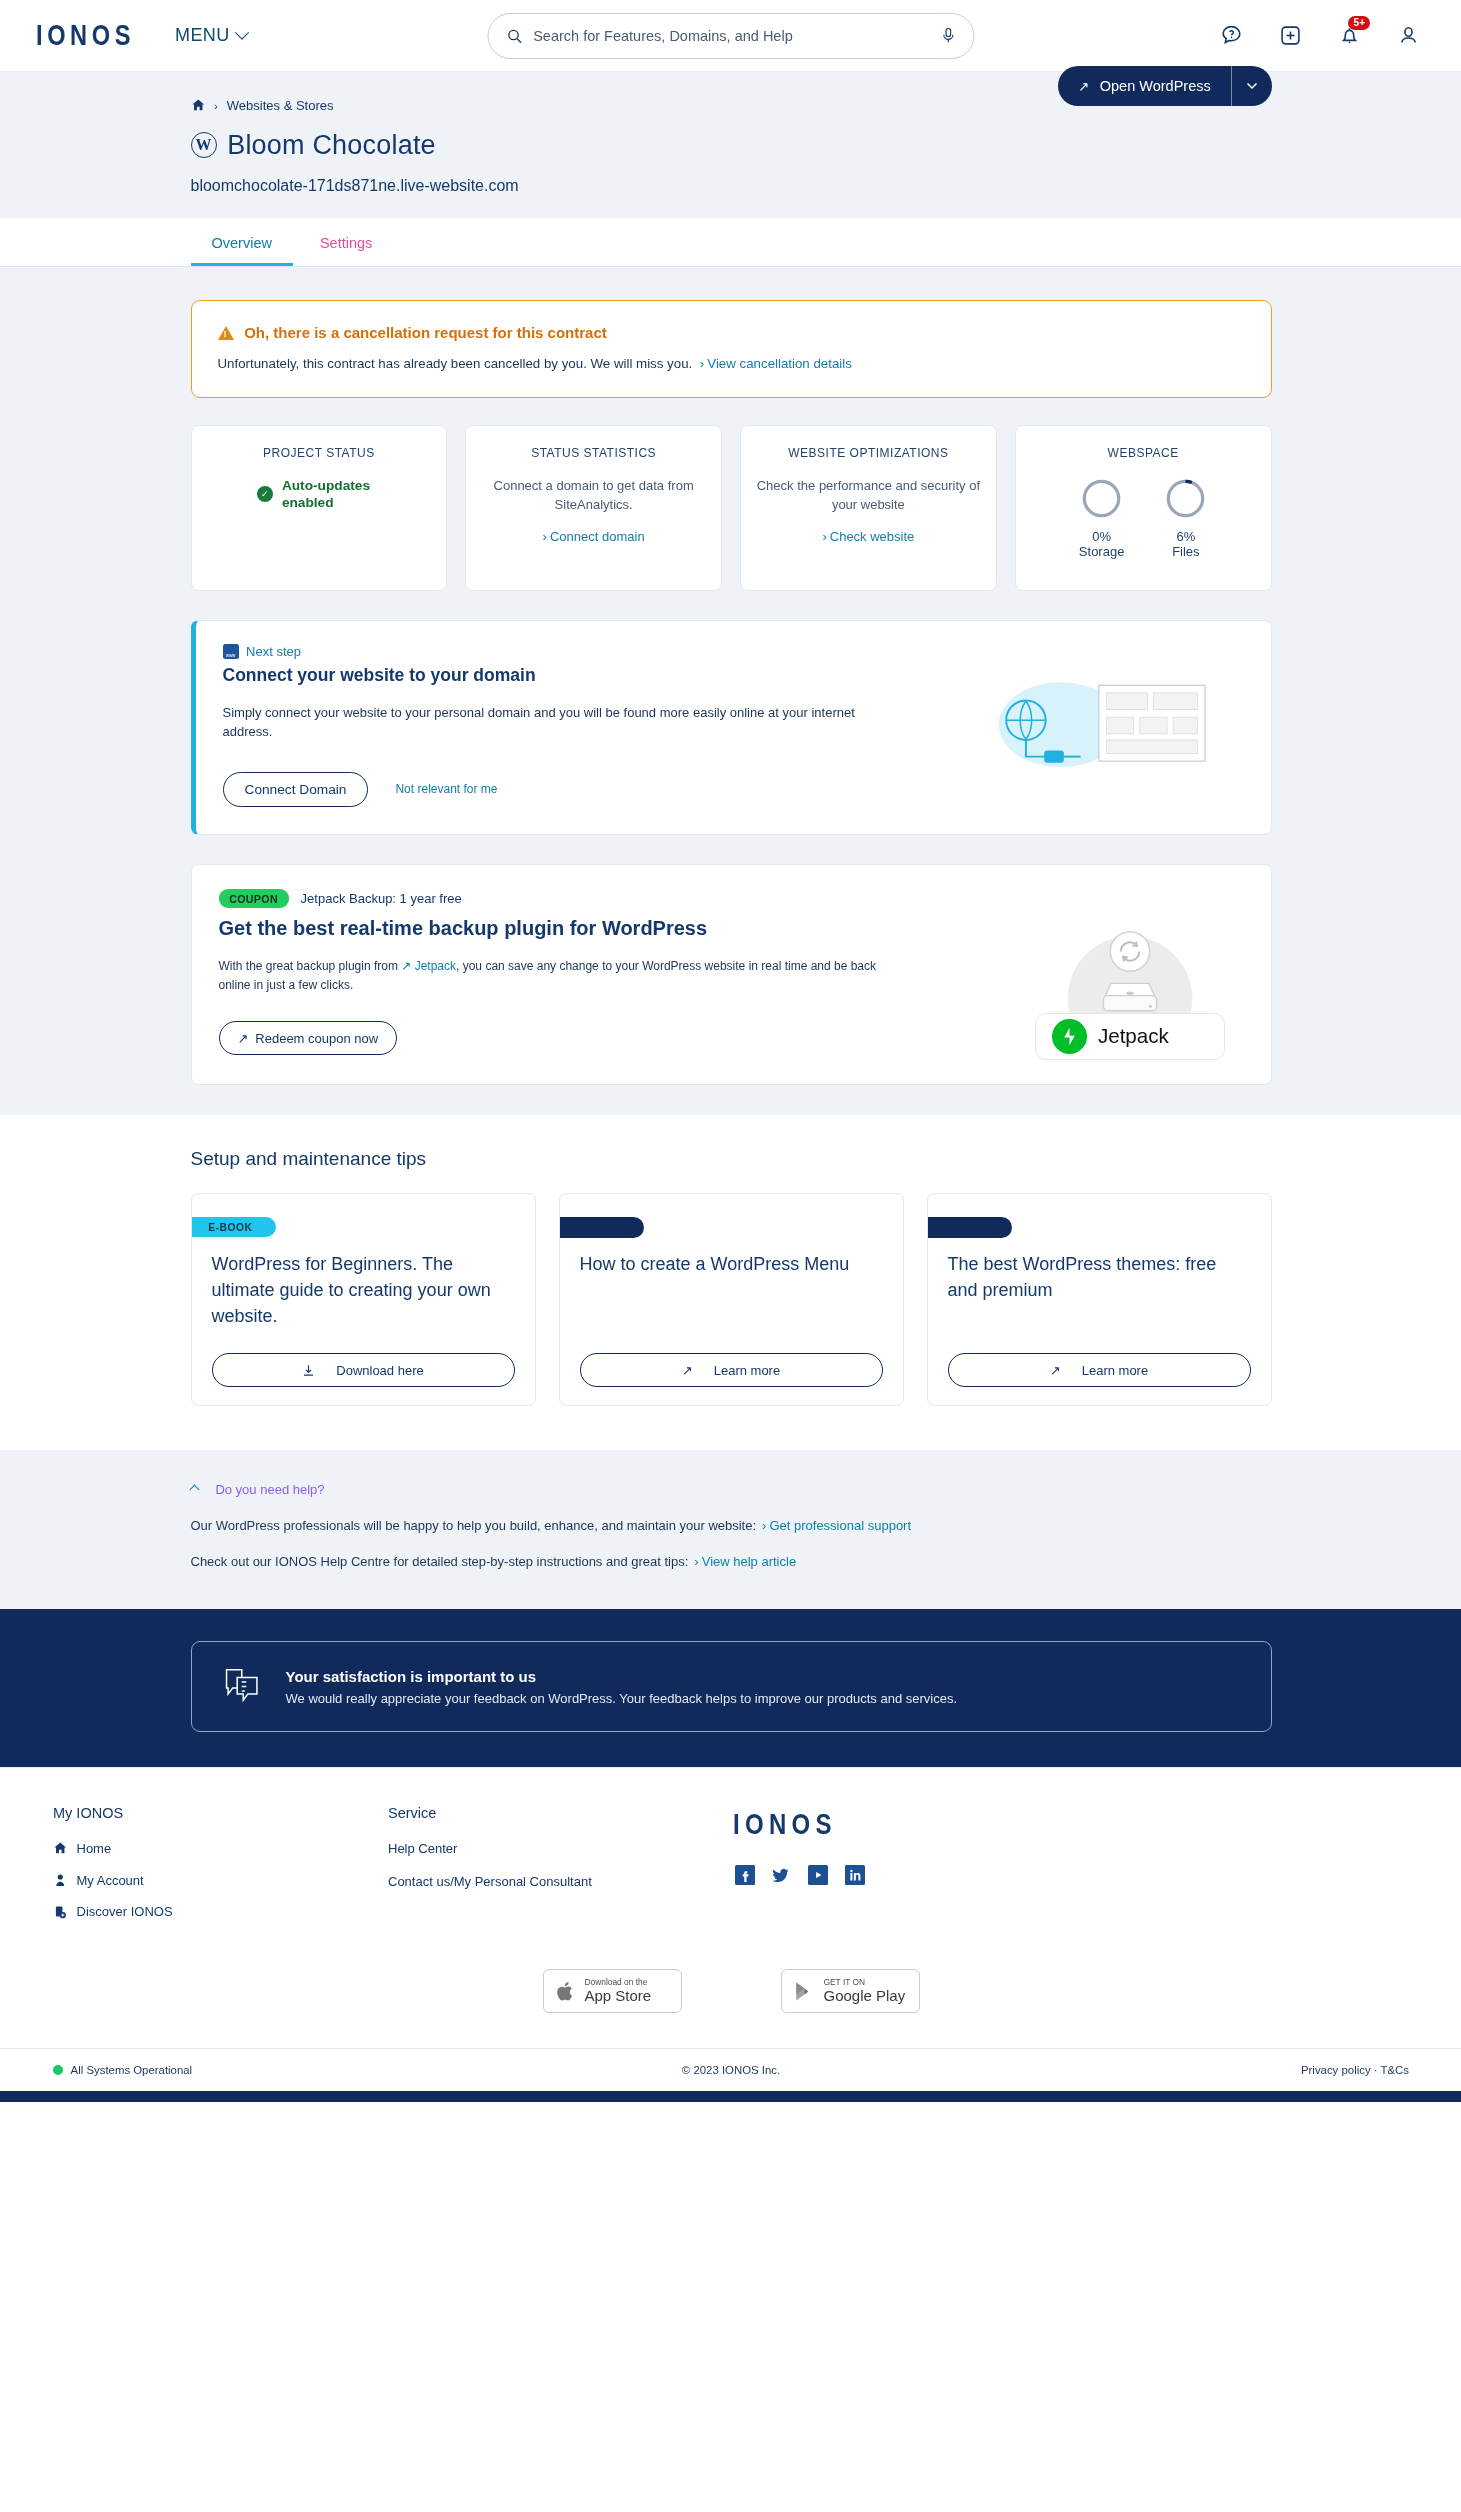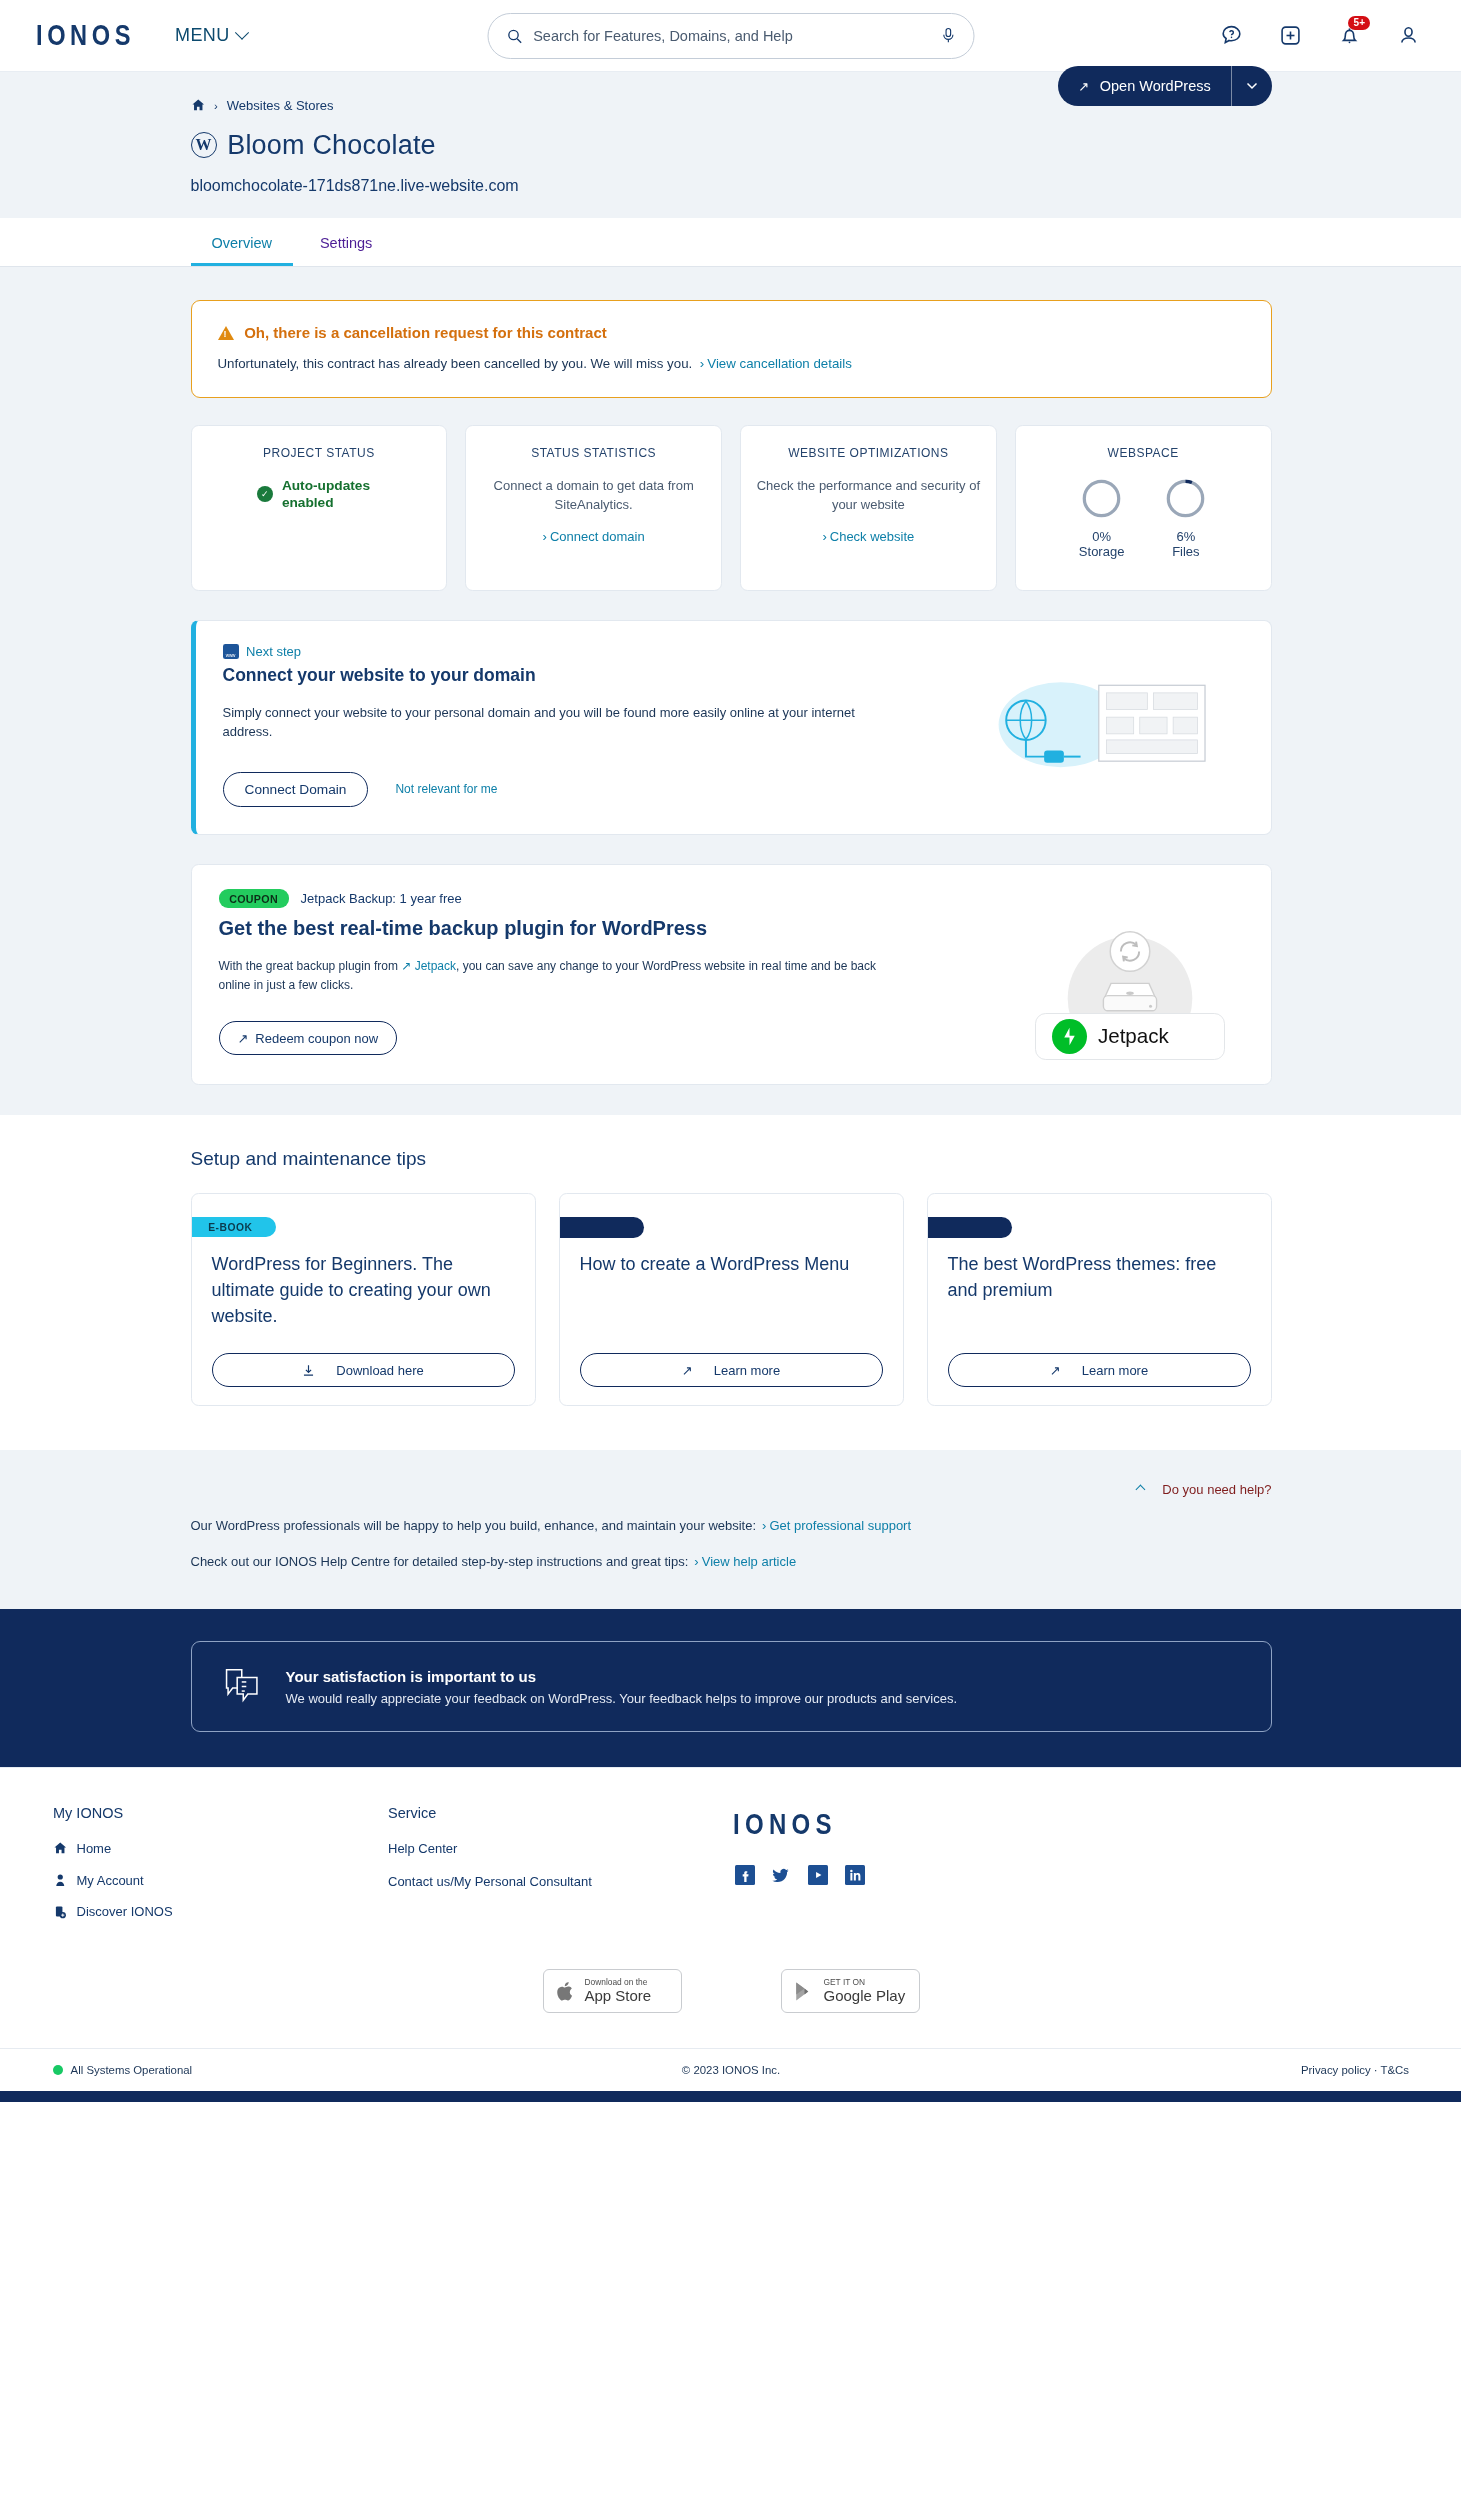--- a/index.html
+++ b/index.html
@@ -108,21 +108,21 @@
   }
   .open-wp .divider { width: 0.8px; background: rgba(255,255,255,.45); }
   .open-wp .caret { display: flex; align-items: center; justify-content: center; width: 40px; color: #fff; }
   .arrow-ne { display: inline-block; font-size: 13px; line-height: 1; }
 
   
   .tabs { background: #fff; border-bottom: 0.8px solid #dfe5ec; }
   .tabrow { width: 1081px; margin: 0 auto; display: flex; gap: 6px; }
   .tab {
     padding: 16.7px 21px 12px 21px;
-    font-size: 14.5px; color: #4c1d95; cursor: pointer;
+    font-size: 14.5px; color: #ec4899; cursor: pointer;
     border-bottom: 3px solid transparent;
   }
   .tab.active { color: #0d7fa8; border-bottom-color: #21b0e0; }
 
   
   .body-area { background: #eff3f7; padding: 33px 0 30px 0; }
 
   .alert {
     width: 1081px; margin: 0 auto;
     border: 1.5px solid #e8a01e; border-radius: 9px;
@@ -203,21 +203,21 @@
     overflow: hidden;
   }
   .tip-badge { align-self: flex-start; margin: 23px 0 0 0; font-size: 10.3px; font-weight: 700; letter-spacing: 0.5px; padding: 4.6px 13.7px 4.6px 16.7px; border-radius: 0 10.7px 10.7px 0; min-width: 84px; }
   .tip-badge.ebook { background: #21c4ea; color: #0b3b4d; }
   .tip-badge.blank { background: #102a5c; color: #102a5c; min-height: 20.6px; }
   .tip-head { font-size: 18px; color: #15396b; line-height: 1.45; padding: 13.7px 20px 0 20px; flex: 1; font-weight: 400; }
   .tip-btn { margin: 0 20px; border: 1.5px solid #102a5c; color: #15396b; background: #fff; border-radius: 18px; padding: 8.4px 0; font-size: 13px; cursor: pointer; display: flex; align-items: center; justify-content: center; gap: 21px; font-family: "Liberation Sans", sans-serif; }
 
   
   .help-sec { background: #eff3f7; padding: 32px 0 40px 0; }
-  .help-toggle { color: #7f1d1d; font-size: 13px; cursor: pointer; display: flex; align-items: center; gap: 18px; justify-content: flex-end; }
+  .help-toggle { color: #8b5cf6; font-size: 13px; cursor: pointer; display: flex; align-items: center; gap: 18px; }
   .caret-up { display:inline-block; width:6.9px; height:6.9px; border-left:1.5px solid #0d7fa8; border-top:1.5px solid #0d7fa8; transform: rotate(45deg); }
   .help-line { margin-top: 21px; font-size: 13px; color: #1b3556; display: flex; gap: 6px; align-items: baseline; flex-wrap: wrap; }
 
   
   .sat-sec { background: #102a5c; padding: 32px 0 35px 0; }
   .sat-box { width: 1081px; margin: 0 auto; border: 1.2px solid #8fa3c4; border-radius: 9px; padding: 23px 30px; display: flex; align-items: center; gap: 23px; }
   .sat-title { color: #fff; font-size: 15px; font-weight: 700; }
   .sat-text { color: #e4eaf4; font-size: 13px; margin-top: 6px; }
 
   

